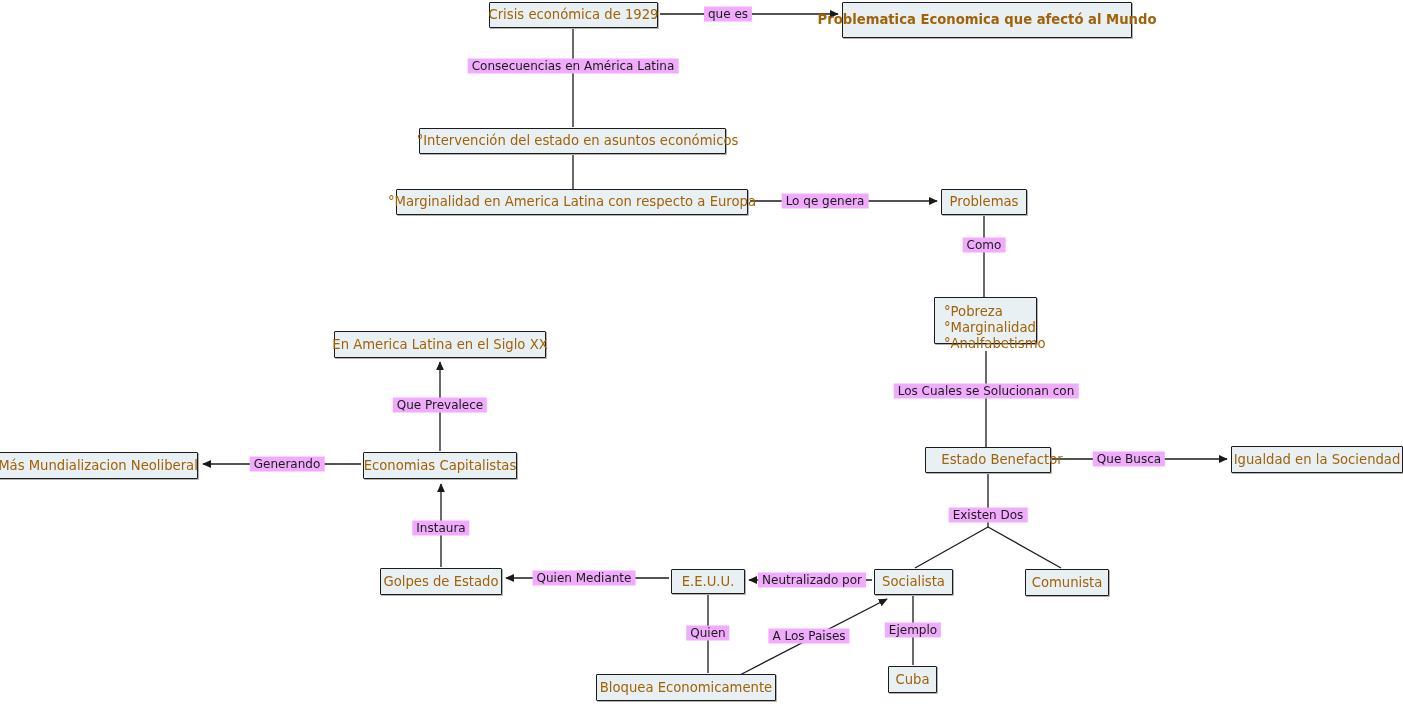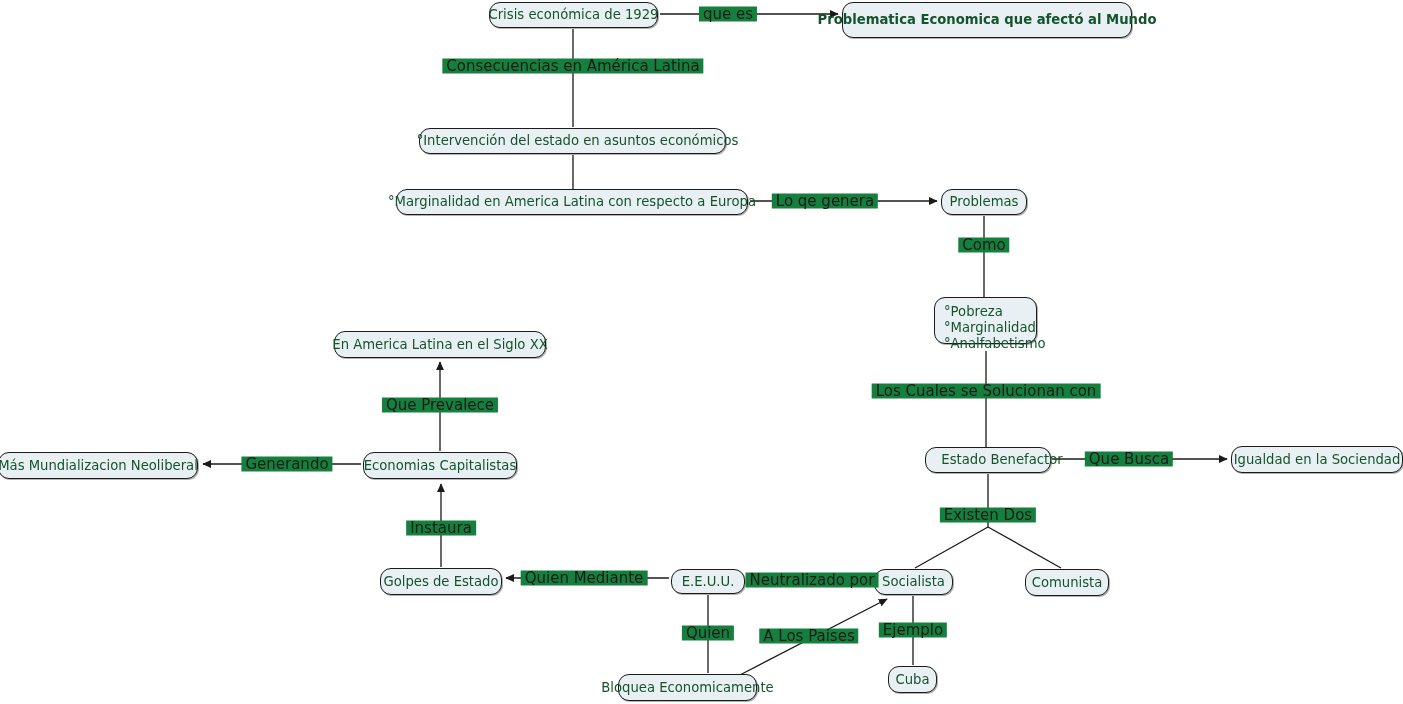--- a/index.html
+++ b/index.html
@@ -21,43 +21,43 @@
     top: 0;
     width: 1403px;
     height: 704px;
     pointer-events: none;
   }
   .node {
     position: absolute;
     box-sizing: border-box;
     background: #e9f0f3;
     border: 1.4px solid #1b1b1b;
-    border-radius: 11px;
-    color: #14532d;
+    border-radius: 1px;
+    color: #a16207;
     font-size: 13.2px;
     line-height: 16px;
     display: flex;
     align-items: center;
     justify-content: center;
     padding: 4px 9px;
     white-space: nowrap;
     box-shadow: 1px 1px 0 rgba(0,0,0,0.30);
   }
   .node.multiline {
     display: block;
     white-space: normal;
     text-align: left;
     padding: 6px 10px 7px 9px;
   }
   .node.multiline .ln { display: block; }
   .edge-label {
     position: absolute;
-    background: #15803d;
+    background: #f0abfc;
     color: #1a1a1a;
-    font-size: 15px;
+    font-size: 12px;
     line-height: 15px;
     white-space: nowrap;
     padding: 0 4px;
     transform: translate(-50%, -50%);
     text-align: left;
   }
 </style>
 </head>
 <body>
 
@@ -131,21 +131,21 @@
       </div>
       <div class="node" style="left: 671px; top: 569px; width: 74px; height: 25px; text-align: center;">
         <span>E.E.U.U.</span>
       </div>
       <div class="node" style="left: 874px; top: 569px; width: 79px; height: 26px;">
         <span>Socialista</span>
       </div>
       <div class="node" style="left: 1025px; top: 569px; width: 84px; height: 27px;">
         <span>Comunista</span>
       </div>
-      <div class="node" style="left: 618px; top: 674px; width: 139px; height: 27px;">
+      <div class="node" style="left: 596px; top: 674px; width: 180px; height: 27px;">
         <span>Bloquea Economicamente</span>
       </div>
       <div class="node" style="left: 888px; top: 666px; width: 49px; height: 27px;">
         <span>Cuba</span>
       </div>
     </div>
   <div id="labels">
       <div class="edge-label" style="left: 728px; top: 14px;">que es</div>
       <div class="edge-label" style="left: 573px; top: 66px;">Consecuencias en América Latina</div>
       <div class="edge-label" style="left: 825px; top: 201px;">Lo qe genera</div>

